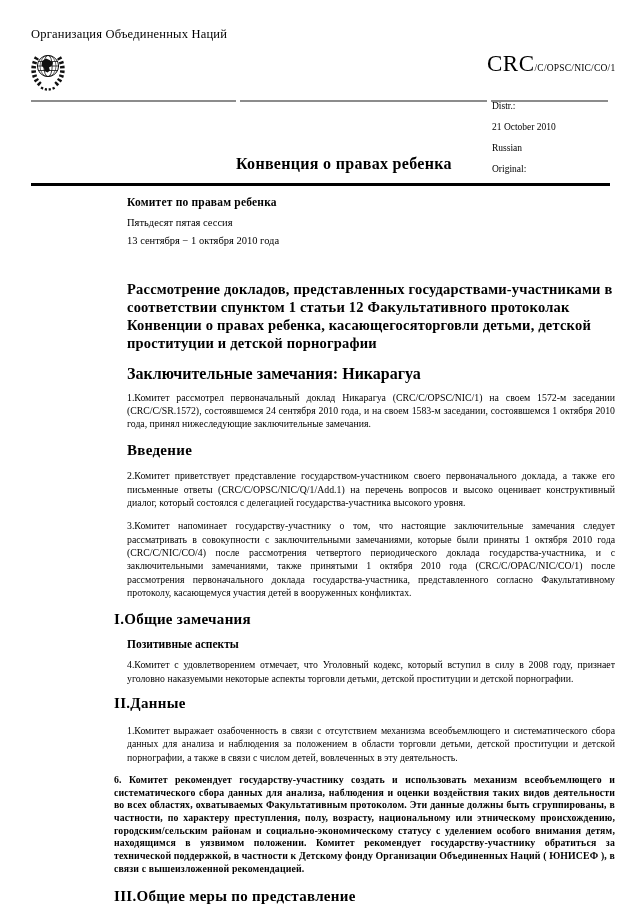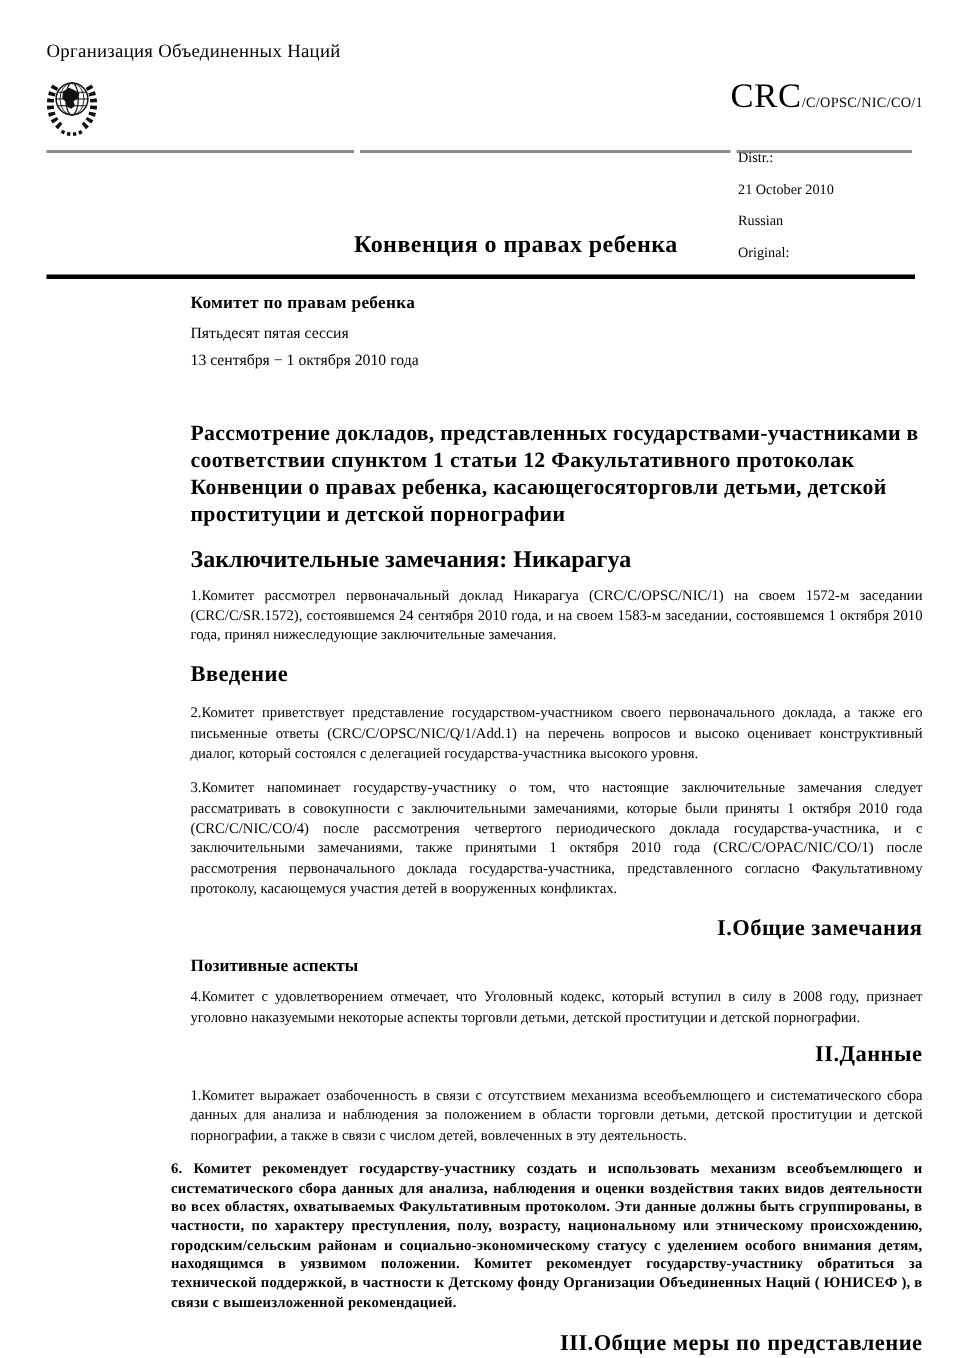--- a/index.html
+++ b/index.html
@@ -22,21 +22,21 @@
     font-size:16px;font-weight:bold;letter-spacing:.3px;white-space:nowrap;margin-top:19px;
   }
   .distr-block{
     position:absolute;left:492px;top:101px;width:140px;
     font-size:9.5px;display:flex;flex-direction:column;gap:11px;
   }
   .thick-rule{position:absolute;left:31px;top:183px;width:579px;height:2.5px;background:#000;}
   
   .body-area{position:absolute;left:0;top:196px;width:640px;padding-left:48px;}
   .b{margin:0 0 0 79px;width:488px;}
-  .b-num{margin:0 0 0 66px;width:501px;text-align:right;}
+  .b-num{margin:0 0 0 66px;width:501px;}
   .committee{font-size:11.5px;font-weight:bold;margin-bottom:9px;letter-spacing:.2px;}
   .session{font-size:10.5px;font-weight:normal;margin-bottom:7px;}
   .dates{font-size:10.5px;margin-bottom:11px;}
   .report-heading{font-size:14.5px;font-weight:bold;line-height:1.25;margin-bottom:12px;letter-spacing:.2px;margin-top:34px;}
   .concluding{font-size:16px;font-weight:bold;margin-bottom:8px;}
   .para{font-size:9.8px;line-height:1.36;text-align:justify;margin-bottom:10px;}
   .sect{font-size:15px;font-weight:bold;margin-bottom:10px;letter-spacing:.3px;}
   .subhead{font-size:11.5px;font-weight:bold;margin-bottom:8px;}
   .para.bold{font-weight:bold;line-height:1.3;letter-spacing:.15px;}
   .mb12{margin-bottom:12px;}

